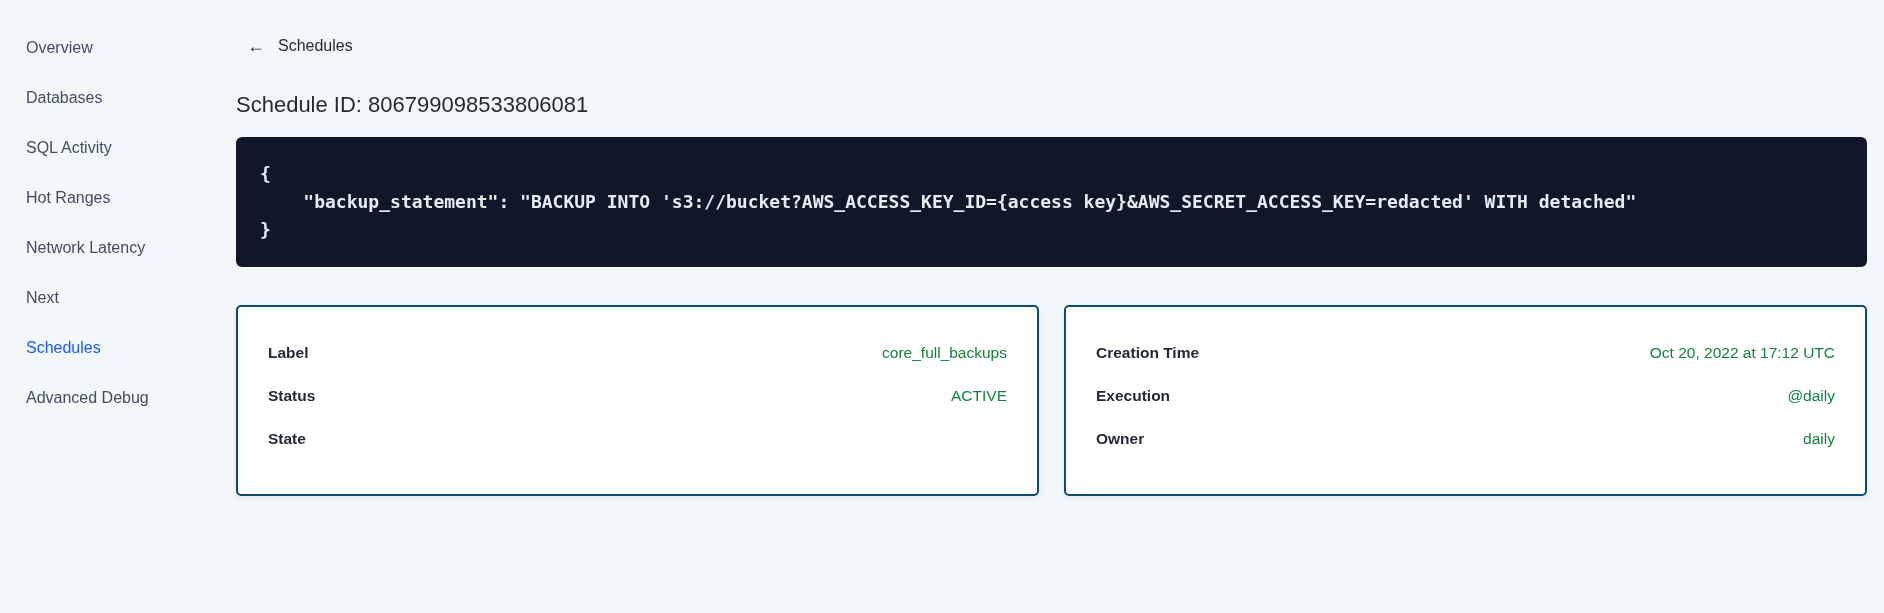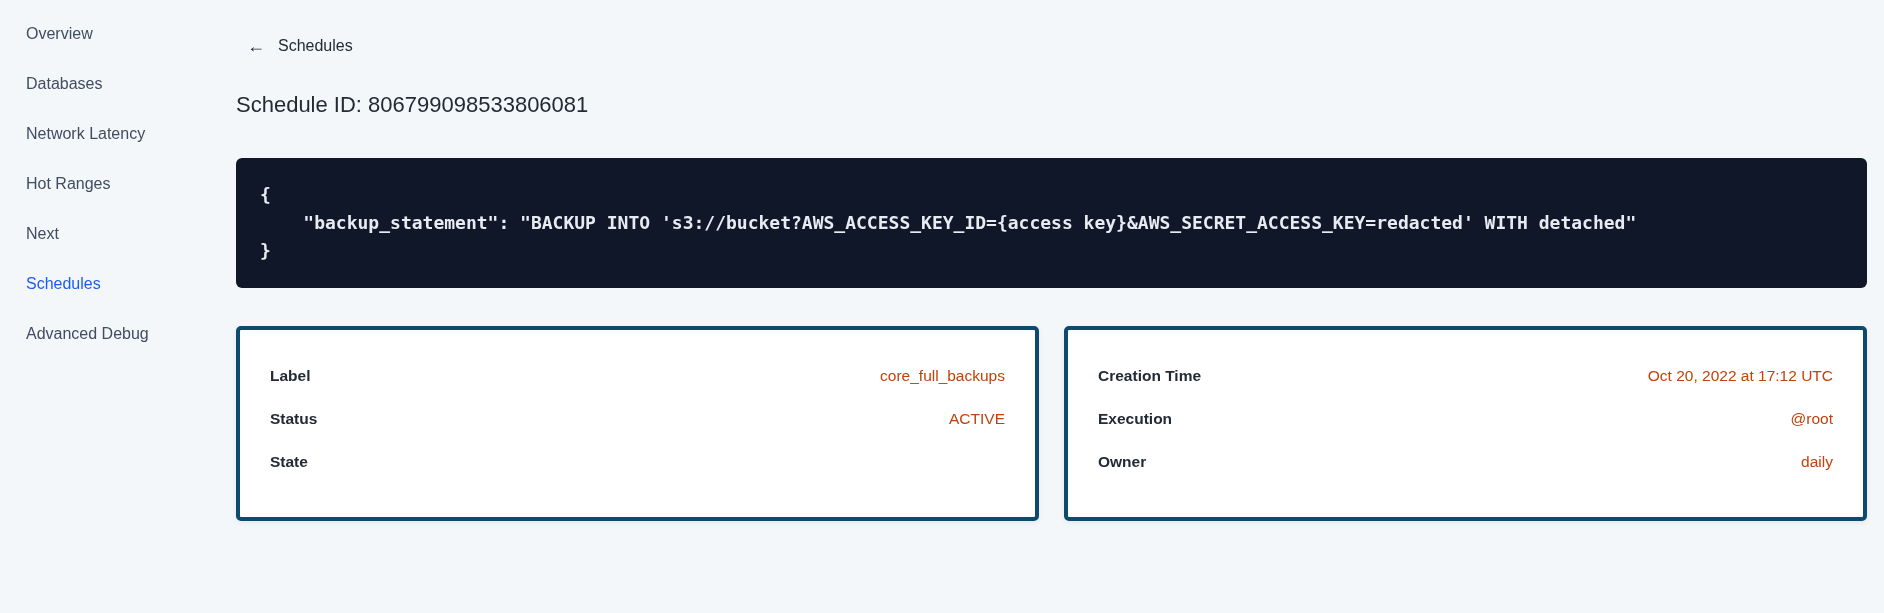--- a/index.html
+++ b/index.html
@@ -6,21 +6,21 @@
   html, body {
     width: 1884px; height: 613px;
     background: #f4f7fa;
     font-family: "Liberation Sans", sans-serif;
     color: #242a35;
     overflow: hidden;
   }
   .app { display: flex; width: 100%; height: 100%; }
 
   
-  .sidebar { width: 236px; flex: 0 0 236px; padding-top: 9px; }
+  .sidebar { width: 236px; flex: 0 0 236px; padding-top: 23px; }
   .sidebar ul { list-style: none; }
   .sidebar li {
     height: 50px; display: flex; align-items: center;
     padding-left: 26px;
     font-size: 16px; color: #404c60;
     cursor: pointer;
   }
   .sidebar li.active { color: #1a5cf0; }
 
   
@@ -29,60 +29,61 @@
   .back-link {
     display: inline-flex; align-items: center;
     margin-left: 11px;
     height: 20px;
     font-size: 16px; color: #242a35; text-decoration: none;
     cursor: pointer;
   }
   .back-arrow { font-size: 18px; line-height: 18px; margin-right: 13px; color: #242a35; }
 
   .page-title {
-    margin-top: 36px; margin-bottom: 40px;
+    margin-top: 36px; margin-bottom: 19px;
     font-size: 22px; font-weight: 500; line-height: 26px;
     color: #242a35;
   }
 
   .code-block {
     background: #0f1729;
     border-radius: 6px;
     padding: 23px 24px;
     color: #e7ecf3;
     font-family: "DejaVu Sans Mono", "Liberation Mono", monospace;
     font-size: 18px; font-weight: bold; line-height: 28px;
     white-space: pre;
     overflow: hidden;
   }
 
   .cards { display: flex; gap: 25px; margin-top: 38px; align-items: flex-start; }
   .card {
     flex: 1;
     background: #ffffff;
-    border: 4px solid #0c4a6e;
+    border: 2px solid #0c4a6e;
     border-radius: 5px;
     box-shadow: 0 2px 5px rgba(22, 33, 56, 0.07);
     padding: 24px 30px 34px 30px;
   }
   .row { height: 43px; display: flex; align-items: center; justify-content: space-between; }
   .row .label { font-size: 15.5px; font-weight: bold; color: #242a35; }
-  .row .value { font-size: 15.5px; color: #c2410c; text-align: right; }
+  .row .value { font-size: 15.5px; color: #15803d; text-align: right; }
 </style>
 </head>
 <body>
 
 <div class="app">
 
   <nav class="sidebar">
     <ul>
       <li>Overview</li>
       <li>Databases</li>
+      <li>SQL Activity</li>
+      <li>Hot Ranges</li>
       <li>Network Latency</li>
-      <li>Hot Ranges</li>
       <li>Next</li>
       <li class="active">Schedules</li>
       <li>Advanced Debug</li>
     </ul>
   </nav>
 
   <main class="content">
 
     <a class="back-link">
       <span class="back-arrow">←</span>
@@ -112,21 +113,21 @@
         </div>
       </section>
 
       <section class="card">
         <div class="row">
           <span class="label">Creation Time</span>
           <span class="value">Oct 20, 2022 at 17:12 UTC</span>
         </div>
         <div class="row">
           <span class="label">Execution</span>
-          <span class="value">@root</span>
+          <span class="value">@daily</span>
         </div>
         <div class="row">
           <span class="label">Owner</span>
           <span class="value">daily</span>
         </div>
       </section>
 
     </div>
   </main>
 </div>

